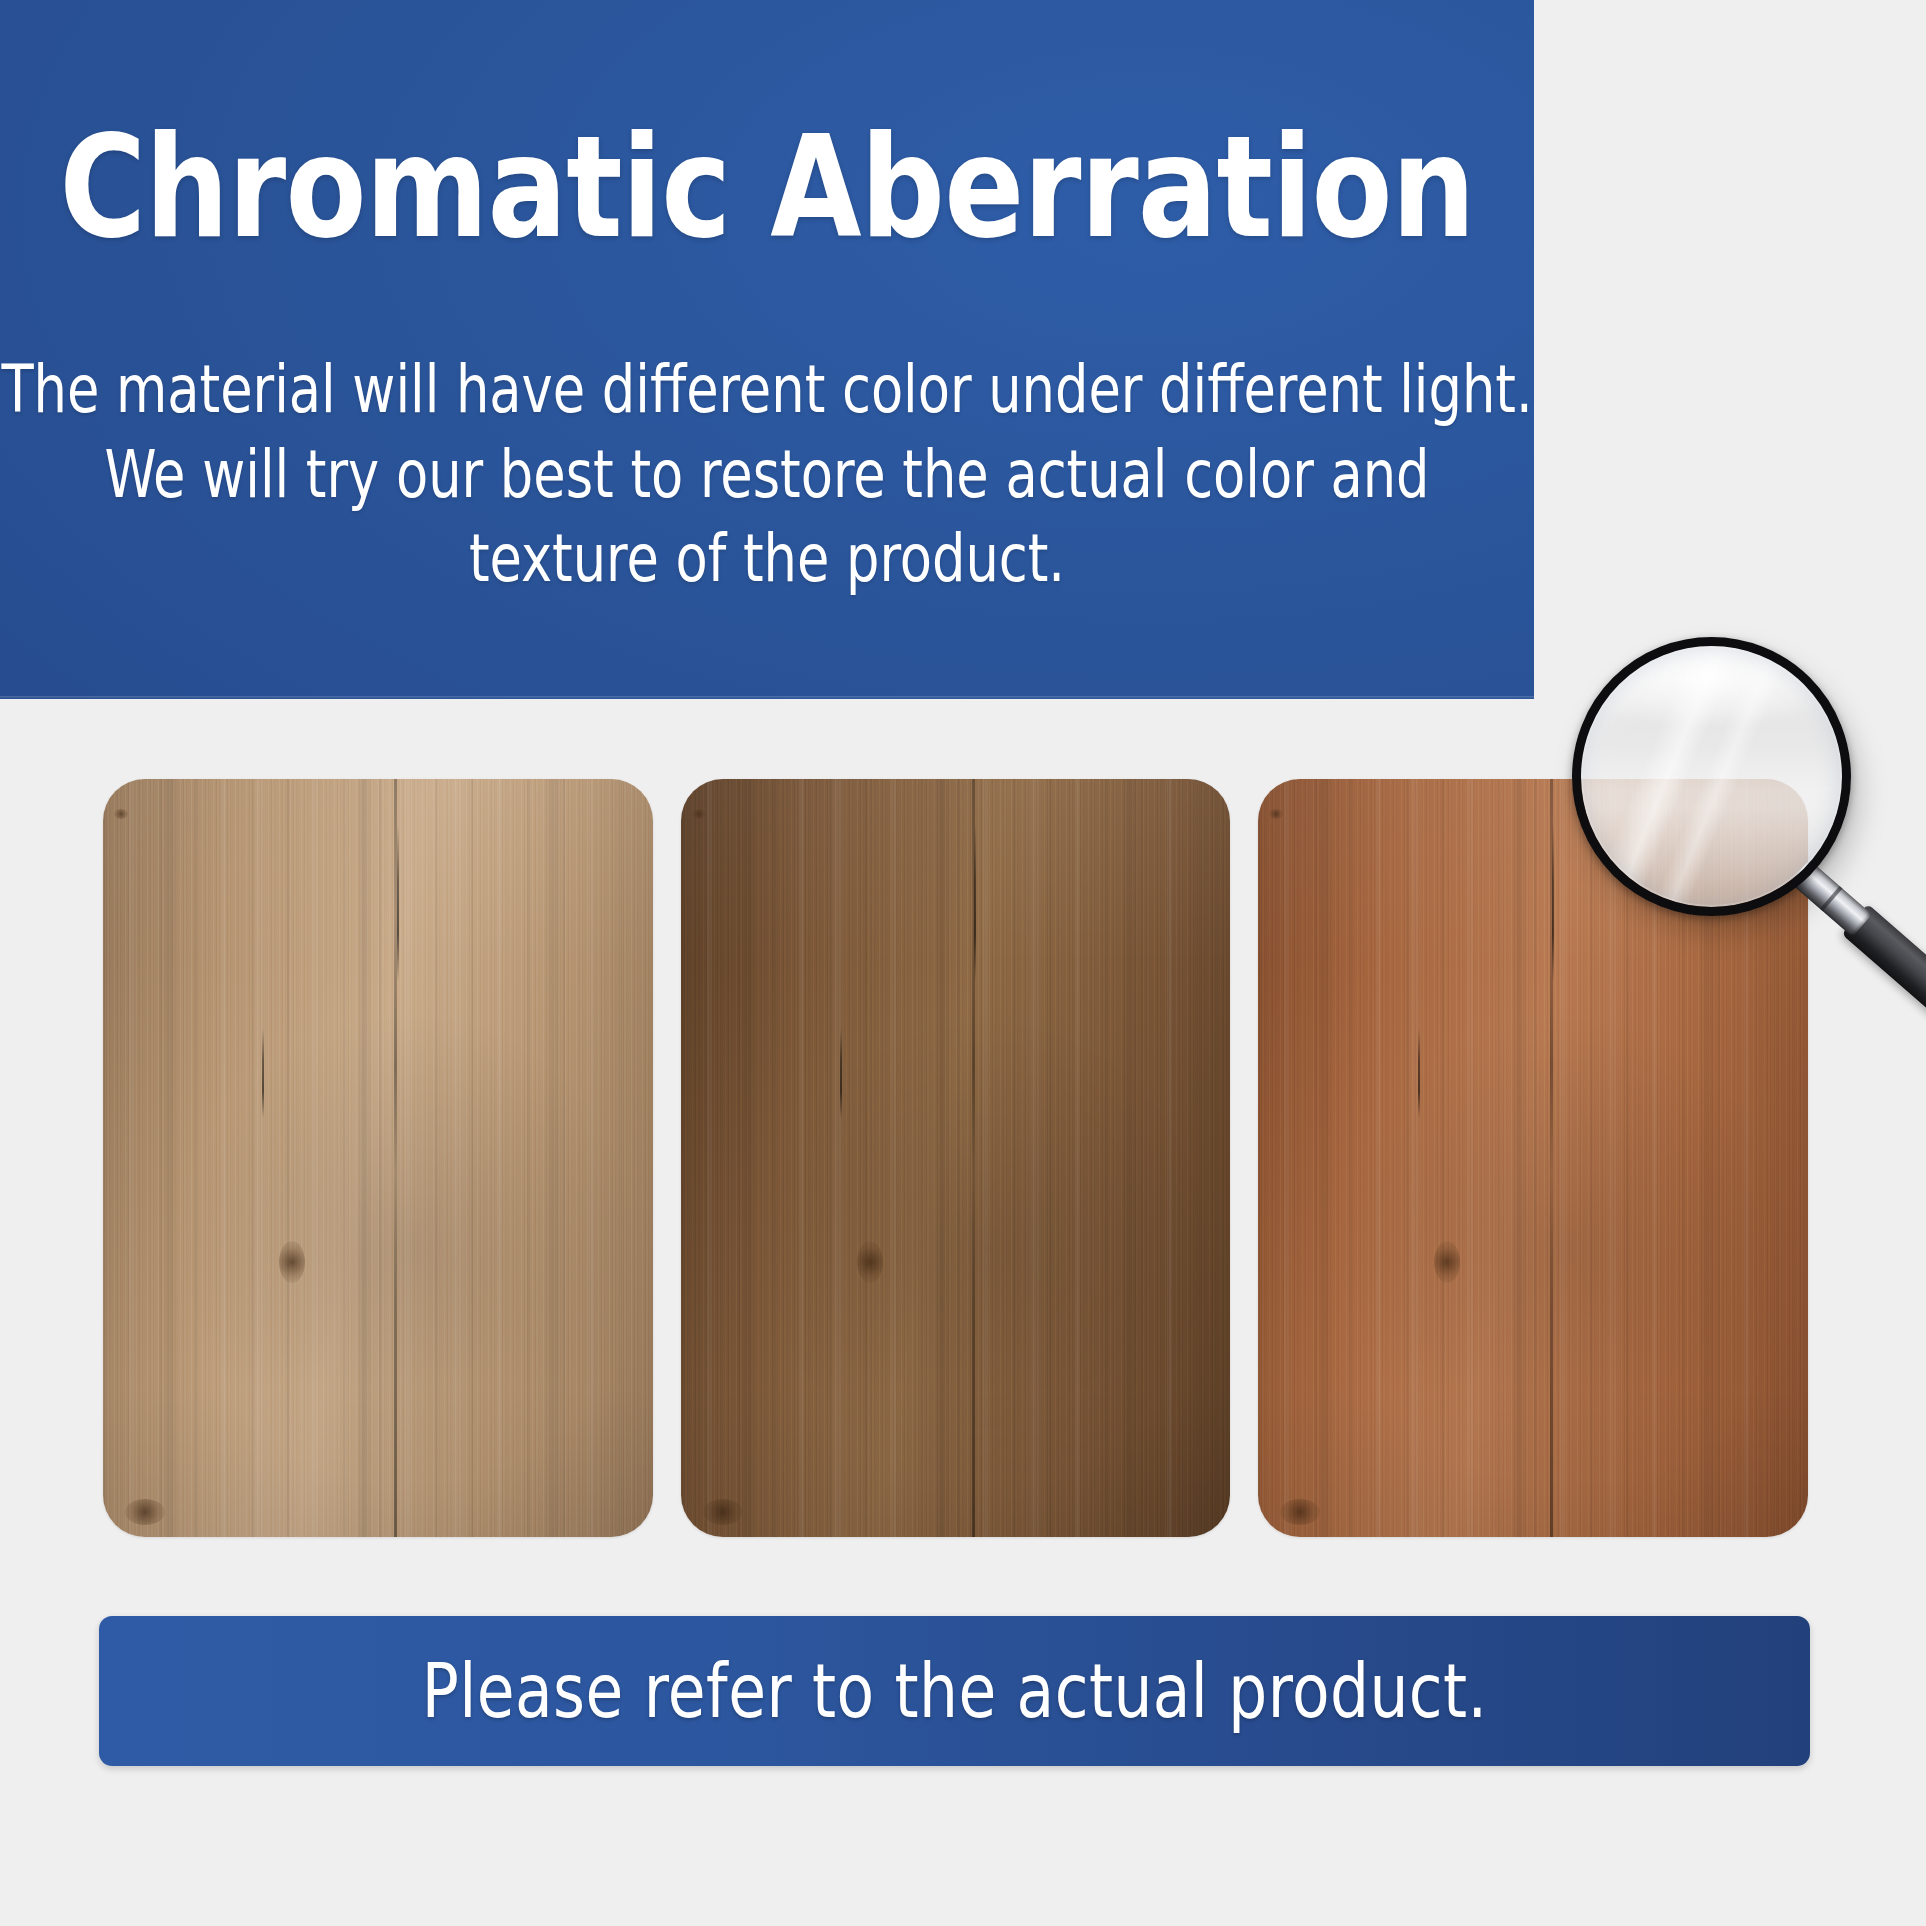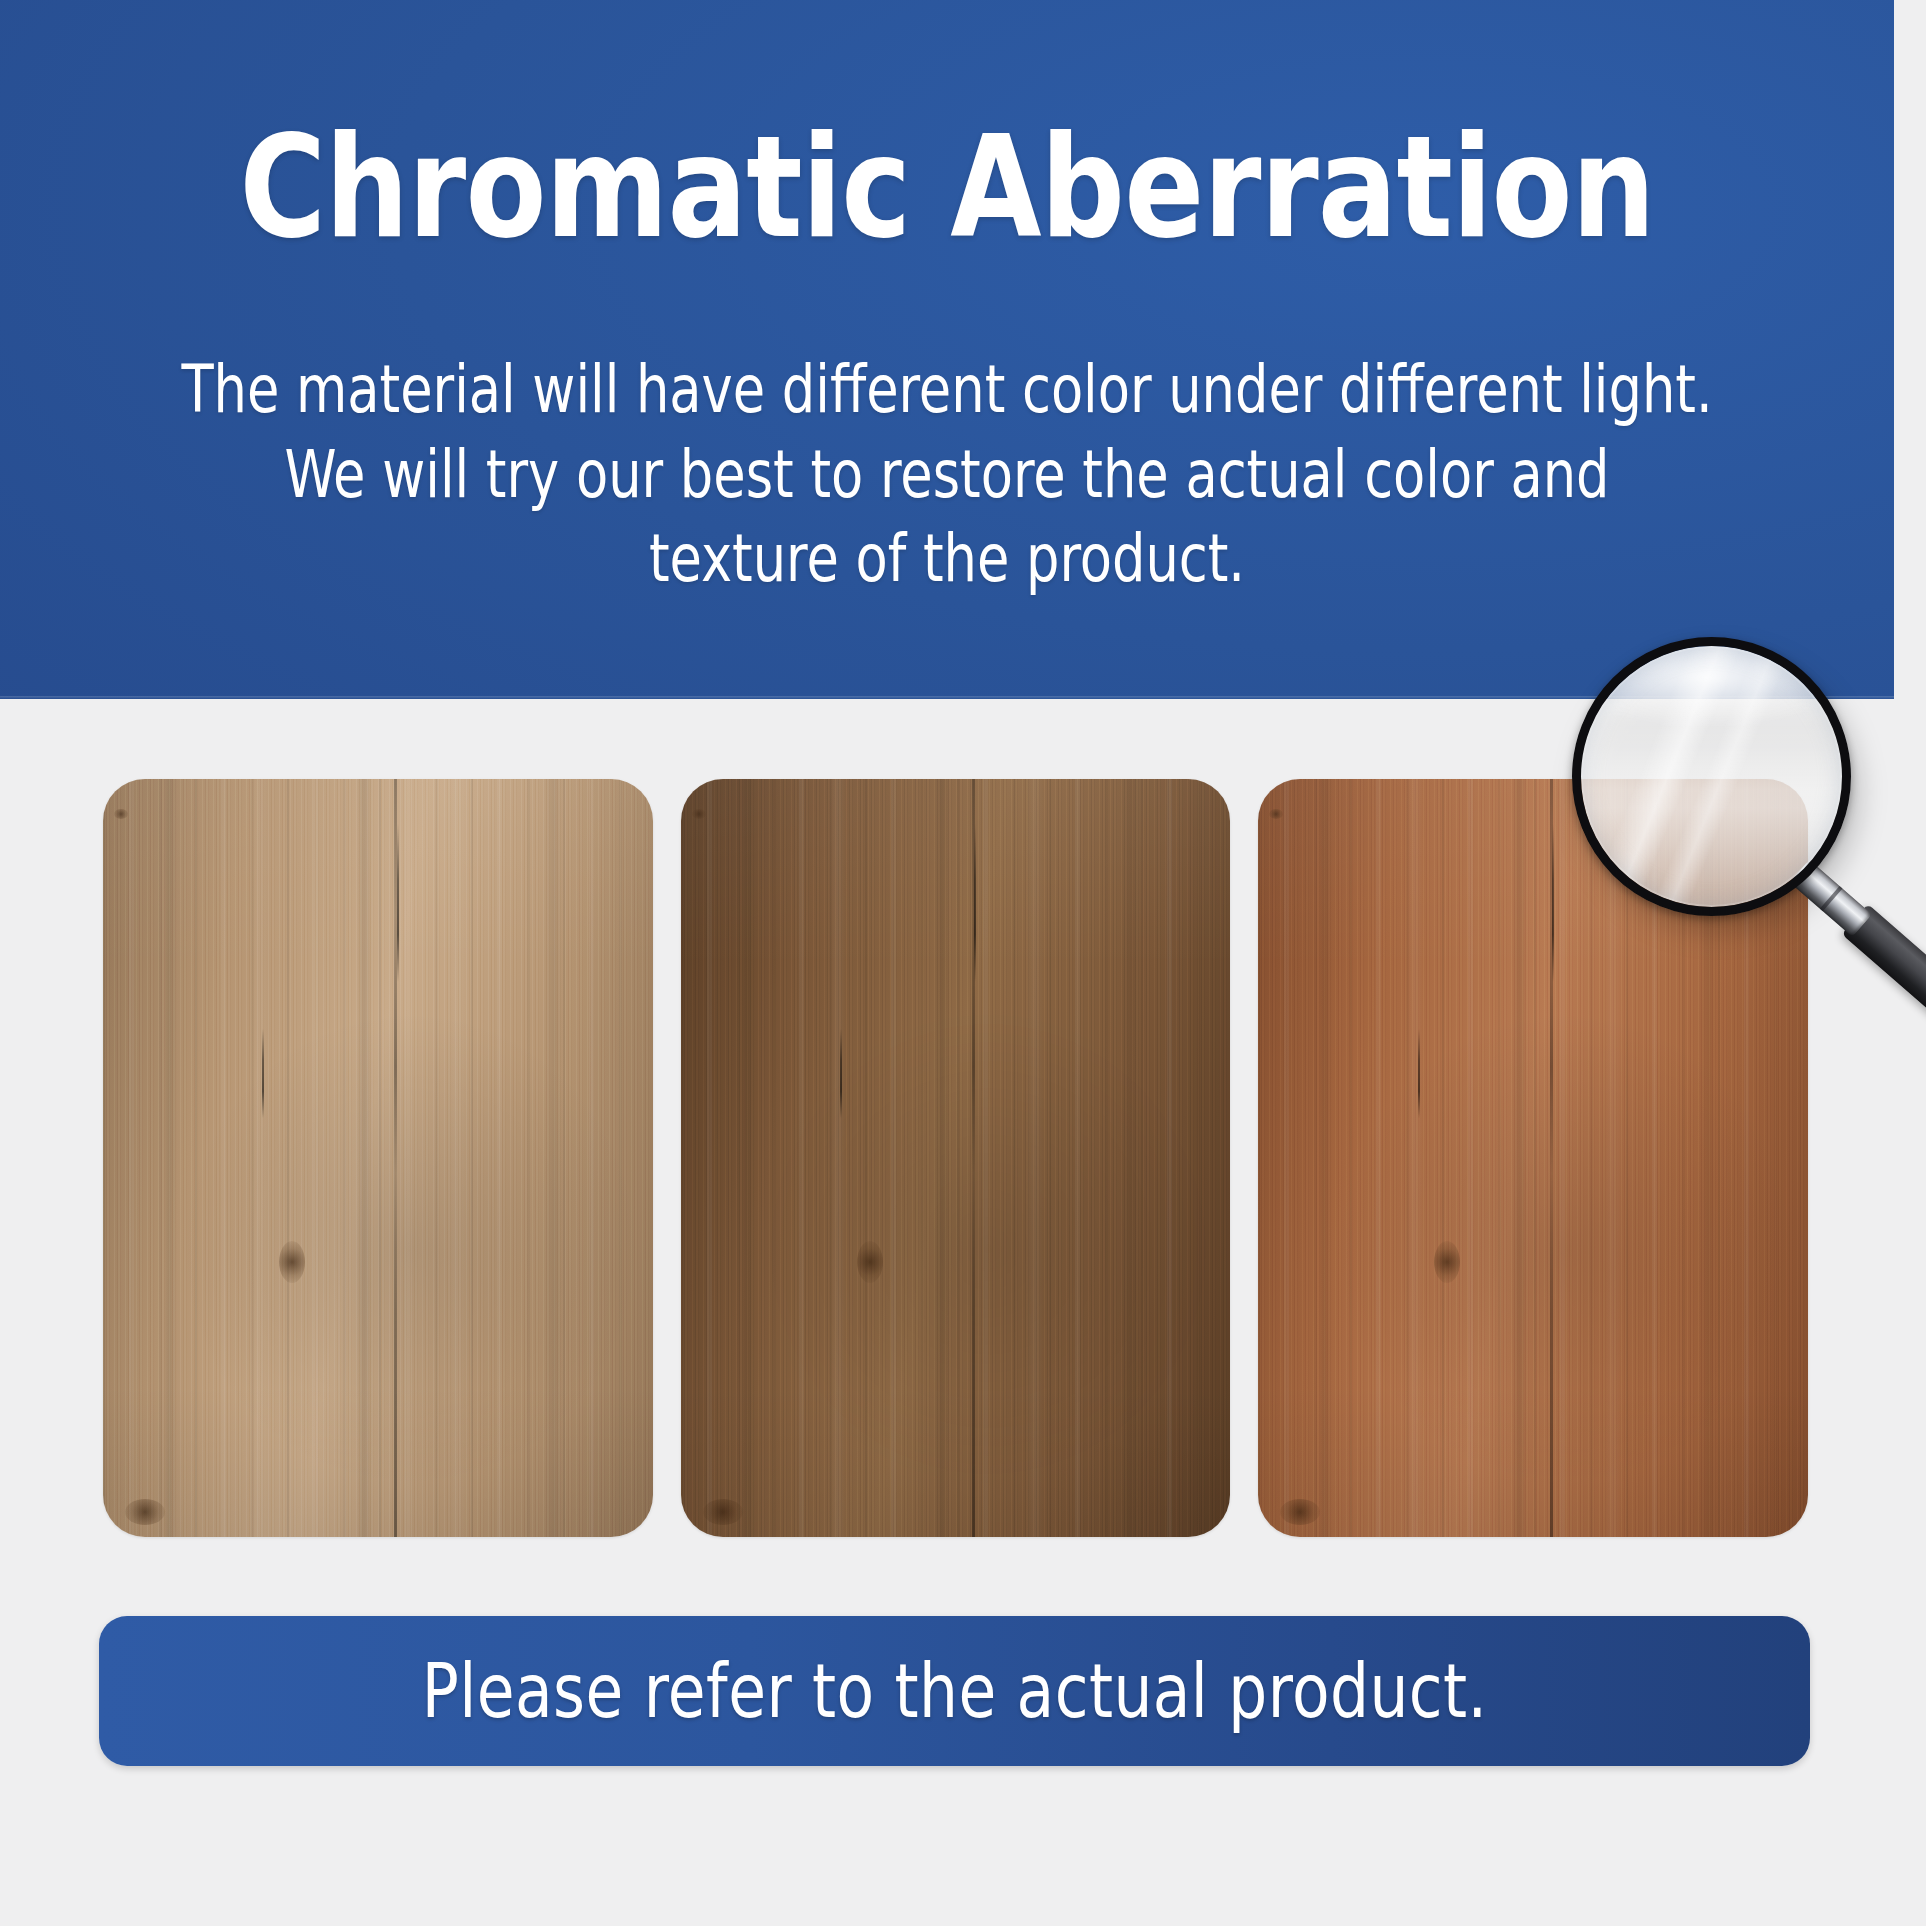--- a/index.html
+++ b/index.html
@@ -14,21 +14,21 @@
     position: relative;
     width: 1927px; height: 1927px;
     background: #efeff0;
     overflow: hidden;
   }
 
   
   .header {
     position: absolute;
     left: 0; top: 0;
-    width: 1894px; height: 699px;
+    width: 1534px; height: 699px;
     background:
       radial-gradient(ellipse 120% 140% at 75% 30%, #2e5da8 0%, #2a5499 45%, #25488a 100%),
       linear-gradient(160deg, #2b5397 0%, #27508f 55%, #23417f 100%);
     overflow: hidden;
   }
   .header::after {
     content: "";
     position: absolute; left: 0; right: 0; bottom: 0; height: 3px;
     background: linear-gradient(to bottom, rgba(255,255,255,0.18), rgba(255,255,255,0));
   }
@@ -217,21 +217,21 @@
     background: linear-gradient(to bottom,
       #3a3a3e 0%, #5a5b60 22%, #45464b 48%, #1f2023 78%, #121214 100%);
     box-shadow: 0 3px 9px rgba(0,0,0,0.30);
   }
 
   
   .footer-btn {
     position: absolute;
     left: 99px; top: 1616px;
     width: 1711px; height: 150px;
-    border-radius: 28px;
+    border-radius: 13px;
     background: linear-gradient(to right, #2f5ba6 0%, #2c569e 38%, #274a8c 72%, #22417c 100%);
     box-shadow: 0 3px 7px rgba(0,0,0,0.16);
     display: flex;
     align-items: center;
     justify-content: center;
     border: none;
     cursor: pointer;
   }
   .footer-btn span {
     color: #ffffff;

